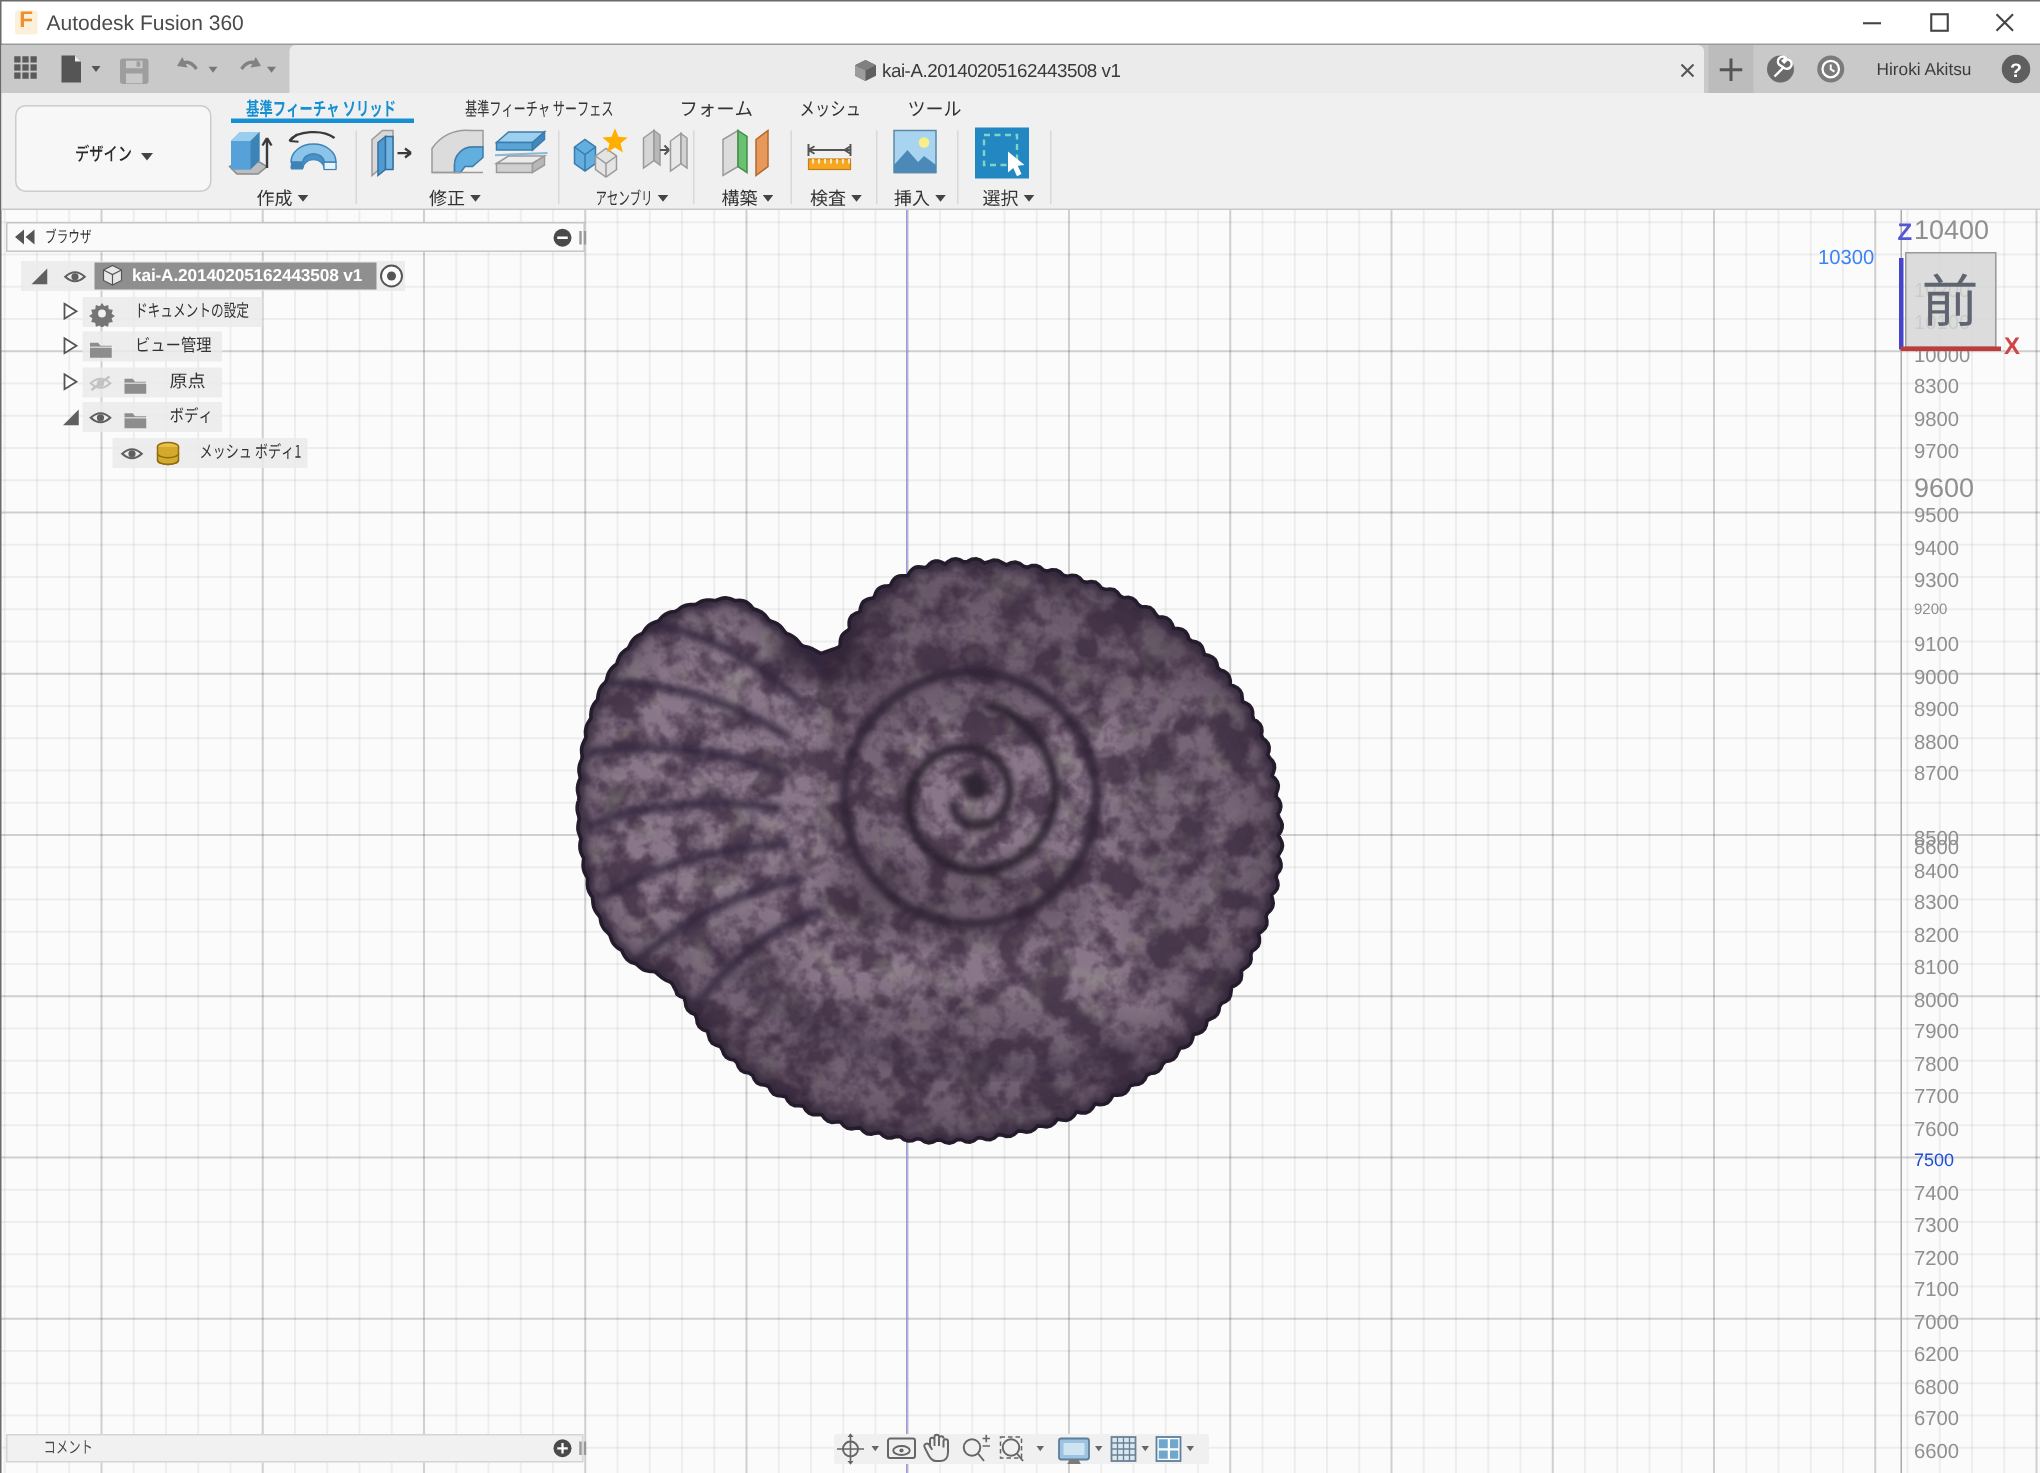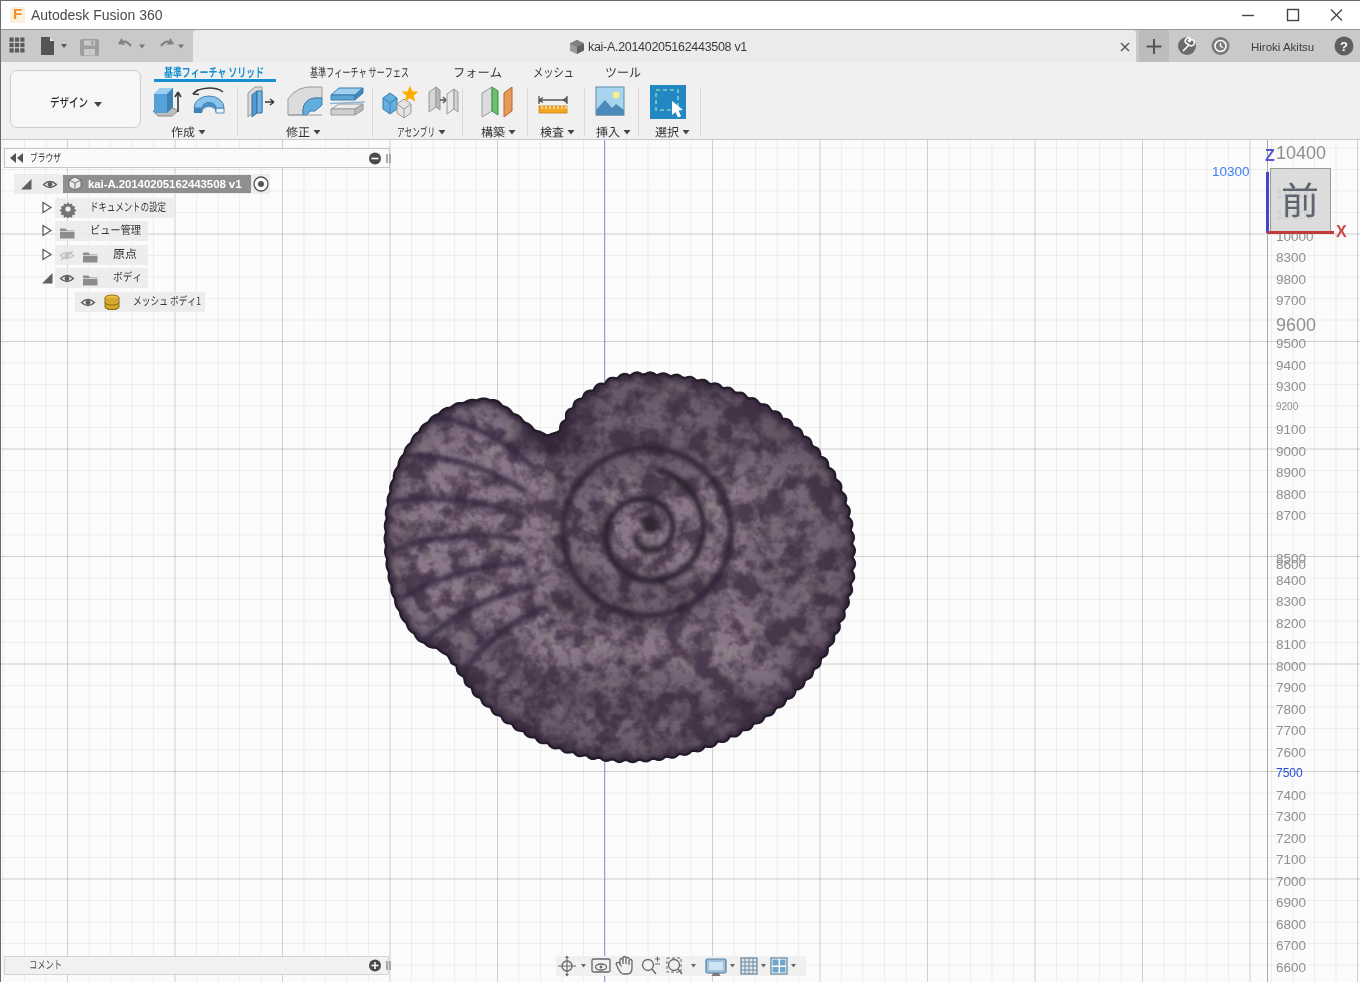--- a/index.html
+++ b/index.html
@@ -44,21 +44,21 @@
 <div class="abs" style="left:1276px;top:680.0px;font-size:13.5px;color:#8f8f8f">7900</div>
 <div class="abs" style="left:1276px;top:701.5px;font-size:13.5px;color:#8f8f8f">7800</div>
 <div class="abs" style="left:1276px;top:723.0px;font-size:13.5px;color:#8f8f8f">7700</div>
 <div class="abs" style="left:1276px;top:744.5px;font-size:13.5px;color:#8f8f8f">7600</div>
 <div class="abs" style="left:1276px;top:766.0px;font-size:12px;color:#1d4ed8">7500</div>
 <div class="abs" style="left:1276px;top:787.5px;font-size:13.5px;color:#8f8f8f">7400</div>
 <div class="abs" style="left:1276px;top:809.0px;font-size:13.5px;color:#8f8f8f">7300</div>
 <div class="abs" style="left:1276px;top:830.5px;font-size:13.5px;color:#8f8f8f">7200</div>
 <div class="abs" style="left:1276px;top:852.0px;font-size:13.5px;color:#8f8f8f">7100</div>
 <div class="abs" style="left:1276px;top:873.5px;font-size:13.5px;color:#8f8f8f">7000</div>
-<div class="abs" style="left:1276px;top:895.0px;font-size:13.5px;color:#8f8f8f">6900</div>
+<div class="abs" style="left:1276px;top:895.0px;font-size:13.5px;color:#8f8f8f">6200</div>
 <div class="abs" style="left:1276px;top:916.5px;font-size:13.5px;color:#8f8f8f">6800</div>
 <div class="abs" style="left:1276px;top:938.0px;font-size:13.5px;color:#8f8f8f">6700</div>
 <div class="abs" style="left:1276px;top:959.5px;font-size:13.5px;color:#8f8f8f">6600</div>
 <svg class="abs" style="left:0;top:0" width="1360" height="982" viewBox="0 0 1360 982">
 <defs>
 <clipPath id="blob">
         <path d="M630.1 376.0 L632.2 374.3 L634.6 372.9 L637.1 372.5 L639.7 373.1 L642.3 374.6 L645.1 374.3 L647.9 372.8 L650.7 372.5 L653.5 373.4 L656.3 375.3 L659.3 374.4 L662.4 373.4 L665.3 373.6 L668.1 375.1 L670.9 376.6 L674.0 375.2 L677.0 374.8 L679.7 375.6 L682.3 377.5 L685.0 378.2 L687.9 377.1 L690.7 377.0 L693.3 378.1 L695.7 380.1 L698.3 380.7 L701.3 379.9 L704.2 380.0 L706.7 381.3 L708.9 383.5 L711.6 384.1 L714.6 383.5 L717.4 383.8 L719.8 385.3 L721.9 387.6 L724.5 388.2 L727.5 387.7 L730.3 388.2 L732.5 389.8 L734.5 392.2 L737.0 393.0 L740.0 392.7 L742.7 393.2 L744.9 394.8 L746.7 397.2 L749.1 398.5 L752.2 398.2 L754.9 398.9 L757.0 400.5 L758.8 403.0 L760.9 404.5 L764.0 404.5 L766.7 405.1 L768.8 406.8 L770.4 409.3 L772.1 411.3 L775.2 411.4 L777.8 412.1 L779.9 413.6 L781.4 416.0 L782.4 418.8 L785.4 419.0 L788.1 419.6 L790.2 421.0 L791.7 423.2 L792.6 425.9 L794.6 427.4 L797.4 428.0 L799.7 429.2 L801.3 431.1 L802.2 433.7 L803.0 436.4 L805.8 437.0 L808.3 438.1 L810.1 439.8 L811.2 442.1 L811.7 444.8 L813.3 446.6 L815.9 447.5 L818.0 448.9 L819.4 450.9 L820.1 453.4 L820.3 456.2 L822.6 457.4 L825.0 458.6 L826.7 460.3 L827.8 462.5 L828.1 465.1 L828.4 467.7 L830.9 468.9 L833.0 470.3 L834.5 472.3 L835.1 474.6 L835.1 477.3 L835.8 479.6 L838.1 481.0 L839.9 482.7 L841.0 484.8 L841.3 487.3 L840.9 489.9 L841.8 492.1 L843.9 493.8 L845.4 495.7 L846.1 498.0 L846.0 500.5 L845.2 503.2 L846.5 505.3 L848.4 507.3 L849.5 509.5 L849.7 511.9 L849.1 514.5 L848.1 517.1 L850.1 519.1 L851.6 521.3 L852.2 523.6 L851.9 526.1 L851.0 528.6 L850.8 531.0 L852.5 533.2 L853.6 535.5 L853.9 537.8 L853.3 540.2 L852.0 542.7 L852.6 545.0 L854.0 547.3 L854.8 549.6 L854.7 552.0 L853.8 554.4 L852.3 556.7 L853.4 559.1 L854.6 561.5 L855.0 563.8 L854.5 566.2 L853.2 568.5 L851.9 570.8 L853.3 573.3 L854.0 575.8 L854.0 578.2 L853.0 580.5 L851.3 582.6 L850.7 585.0 L851.7 587.6 L852.0 590.1 L851.4 592.5 L849.9 594.6 L847.7 596.7 L848.3 599.3 L848.8 602.1 L848.4 604.6 L847.1 606.8 L845.0 608.7 L844.0 611.0 L844.6 613.9 L844.5 616.5 L843.4 618.8 L841.4 620.7 L839.1 622.5 L839.6 625.4 L839.6 628.2 L838.8 630.5 L837.1 632.5 L834.7 634.1 L833.9 636.5 L834.1 639.4 L833.5 641.9 L831.9 643.9 L829.7 645.6 L827.6 647.3 L827.7 650.3 L827.3 653.0 L826.0 655.1 L823.8 656.8 L821.1 658.1 L820.7 660.9 L820.3 663.7 L819.2 666.0 L817.1 667.7 L814.4 668.9 L813.0 671.0 L812.6 673.8 L811.6 676.2 L809.7 678.0 L807.1 679.2 L804.7 680.5 L804.2 683.4 L803.1 686.0 L801.3 687.8 L798.7 689.0 L795.7 689.7 L795.0 692.7 L793.9 695.3 L792.1 697.2 L789.6 698.3 L786.6 698.9 L785.3 701.4 L784.2 704.0 L782.4 706.0 L779.9 707.1 L776.9 707.6 L775.1 709.5 L773.9 712.2 L772.1 714.2 L769.7 715.3 L766.8 715.7 L764.5 716.9 L763.2 719.7 L761.4 721.7 L759.0 722.9 L756.1 723.2 L753.4 723.8 L752.0 726.6 L750.2 728.7 L747.8 729.9 L744.9 730.1 L741.9 730.2 L740.4 733.0 L738.4 735.1 L736.0 736.2 L733.1 736.4 L730.0 736.0 L728.3 738.7 L726.3 740.8 L723.8 741.9 L720.9 741.9 L717.7 741.3 L715.8 744.0 L713.6 746.0 L711.0 746.9 L708.0 746.7 L704.9 746.2 L702.9 748.8 L700.5 750.6 L697.8 751.2 L694.7 750.8 L691.8 750.6 L689.6 752.9 L687.1 754.4 L684.4 754.8 L681.4 754.1 L678.6 754.0 L676.2 756.2 L673.7 757.5 L671.0 757.6 L668.0 756.7 L665.3 756.6 L662.8 758.7 L660.2 759.8 L657.5 759.7 L654.6 758.7 L651.8 758.6 L649.3 760.4 L646.6 761.4 L643.8 761.1 L641.0 759.8 L638.3 759.7 L635.6 761.4 L632.9 762.1 L630.1 761.6 L627.4 760.1 L624.7 759.9 L621.9 761.4 L619.2 761.9 L616.5 761.2 L613.9 759.5 L611.1 759.2 L608.2 760.5 L605.4 760.7 L602.7 759.8 L600.2 757.8 L597.4 757.7 L594.4 758.7 L591.6 758.7 L589.0 757.4 L586.6 755.2 L583.8 755.4 L580.8 756.1 L578.0 755.8 L575.6 754.2 L573.4 751.9 L570.5 752.2 L567.5 752.6 L564.8 752.1 L562.5 750.4 L560.5 748.0 L557.6 748.0 L554.6 748.3 L552.0 747.5 L549.8 745.7 L547.9 743.1 L545.0 743.0 L542.0 743.1 L539.4 742.1 L537.3 740.2 L535.6 737.5 L532.7 737.2 L529.8 737.1 L527.3 736.0 L525.3 734.0 L523.8 731.2 L521.1 730.7 L518.1 730.4 L515.7 729.3 L513.9 727.2 L512.5 724.4 L510.0 723.4 L507.0 723.0 L504.6 721.8 L502.9 719.6 L501.7 716.8 L499.4 715.4 L496.4 714.8 L494.0 713.5 L492.4 711.4 L491.3 708.5 L489.4 706.7 L486.4 706.1 L484.1 704.7 L482.5 702.6 L481.5 699.8 L480.1 697.6 L477.2 696.8 L474.8 695.4 L473.2 693.2 L472.4 690.3 L471.6 687.5 L468.6 686.4 L466.2 684.6 L464.9 682.1 L464.5 679.1 L463.5 676.4 L460.6 675.1 L458.5 673.2 L457.3 670.8 L456.9 667.9 L456.1 665.3 L453.4 664.2 L451.3 662.8 L450.6 660.4 L449.5 658.4 L448.5 656.4 L447.1 654.9 L445.3 654.0 L443.6 653.2 L442.1 652.3 L440.8 651.4 L439.5 650.3 L438.3 649.2 L437.1 648.1 L435.7 647.7 L434.1 647.6 L432.6 647.5 L431.2 647.2 L429.8 646.8 L428.5 646.2 L427.3 645.4 L426.1 644.5 L425.0 643.4 L423.9 642.5 L422.4 642.1 L420.8 641.5 L419.4 640.7 L418.1 639.6 L417.0 638.3 L416.0 636.8 L415.2 635.2 L414.4 633.5 L412.8 632.6 L411.3 631.5 L409.9 630.2 L408.8 628.8 L407.9 627.1 L407.2 625.3 L406.6 623.4 L405.4 622.0 L403.9 620.6 L402.6 619.1 L401.6 617.5 L400.8 615.7 L400.4 613.7 L400.1 611.7 L399.0 610.0 L397.7 608.4 L396.6 606.6 L395.8 604.7 L395.4 602.6 L395.2 600.4 L395.0 598.2 L393.7 596.3 L392.6 594.3 L391.9 592.2 L391.6 590.0 L391.6 587.7 L391.7 585.4 L390.5 583.3 L389.5 581.2 L388.9 579.0 L388.7 576.8 L388.9 574.5 L389.1 572.2 L388.1 570.2 L387.2 568.1 L386.7 566.0 L386.6 563.8 L386.8 561.6 L387.3 559.4 L386.6 557.3 L385.8 555.2 L385.3 553.0 L385.3 550.8 L385.6 548.6 L386.1 546.4 L385.9 544.3 L385.2 542.1 L384.8 540.0 L384.8 537.8 L385.1 535.6 L385.8 533.5 L386.0 531.4 L385.4 529.2 L385.0 527.1 L385.0 525.0 L385.3 522.9 L386.0 520.8 L386.9 518.7 L386.4 516.5 L386.0 514.4 L386.0 512.2 L386.3 510.1 L387.0 508.1 L387.9 506.1 L388.1 503.9 L387.8 501.8 L387.7 499.6 L388.0 497.6 L388.7 495.6 L389.6 493.7 L390.6 491.8 L390.4 489.7 L390.3 487.6 L390.6 485.6 L391.1 483.8 L391.9 482.0 L393.0 480.3 L394.0 478.6 L393.9 476.6 L394.1 474.6 L394.4 472.8 L395.1 471.0 L396.0 469.4 L397.2 467.8 L398.4 466.4 L398.6 464.5 L398.9 462.6 L399.4 460.8 L400.1 459.1 L401.0 457.6 L402.2 456.1 L403.6 454.8 L404.4 453.2 L404.8 451.4 L405.3 449.6 L406.1 447.9 L407.1 446.4 L408.3 445.0 L409.7 443.8 L411.2 442.6 L411.7 440.7 L412.4 439.0 L413.2 437.3 L414.2 435.8 L415.5 434.5 L417.0 433.3 L418.6 432.3 L419.6 430.8 L420.4 429.1 L421.3 427.5 L422.4 426.1 L423.6 424.9 L425.1 423.9 L426.6 423.0 L428.3 422.3 L429.3 420.9 L430.2 419.4 L431.3 418.1 L432.5 416.9 L433.9 416.0 L435.4 415.2 L437.0 414.6 L438.7 414.1 L439.9 413.0 L441.0 411.7 L442.3 410.5 L443.6 409.6 L445.1 408.8 L446.6 408.2 L448.3 407.9 L450.0 407.6 L451.5 407.0 L452.8 405.9 L454.2 404.9 L455.7 404.1 L457.3 403.5 L459.0 403.2 L460.8 403.1 L462.6 403.1 L464.4 402.7 L466.0 401.7 L467.7 400.8 L469.4 400.3 L471.3 400.0 L473.2 400.0 L475.0 400.2 L476.9 400.5 L478.6 399.7 L480.3 399.1 L482.0 398.7 L483.7 398.6 L485.4 398.8 L487.0 399.2 L488.5 399.7 L489.9 400.4 L491.4 400.3 L492.9 400.2 L494.4 400.3 L495.8 400.6 L497.1 401.1 L498.3 401.8 L499.4 402.7 L500.4 403.7 L501.3 404.8 L502.2 405.9 L503.6 406.3 L505.0 406.8 L506.3 407.4 L507.6 408.1 L508.7 408.9 L509.8 409.9 L510.7 411.0 L511.7 412.2 L512.6 413.4 L513.9 414.1 L515.4 414.6 L517.0 415.2 L518.4 416.0 L519.8 417.0 L521.0 418.3 L522.1 419.7 L523.2 421.2 L524.5 422.4 L526.2 423.0 L527.9 423.8 L529.3 424.8 L530.7 425.9 L531.8 427.1 L532.9 428.4 L533.9 429.7 L535.2 430.6 L536.6 431.0 L538.0 431.3 L539.3 431.7 L540.4 432.1 L541.4 432.5 L542.4 433.0 L543.4 433.5 L544.3 434.0 L545.2 434.6 L546.1 435.1 L547.0 435.5 L548.0 435.3 L548.9 435.1 L549.7 434.8 L550.6 434.5 L551.3 434.2 L552.1 433.9 L552.9 433.7 L553.6 433.4 L554.4 433.1 L555.2 432.9 L556.1 432.6 L557.0 432.3 L557.9 431.9 L559.0 431.5 L559.8 430.7 L560.2 429.6 L560.2 428.2 L560.3 426.8 L560.6 425.5 L561.0 424.3 L561.7 423.1 L562.8 422.0 L564.1 420.9 L565.6 420.0 L566.4 418.7 L566.1 416.8 L566.1 415.1 L566.3 413.4 L566.9 411.9 L567.9 410.6 L569.2 409.6 L570.7 408.8 L572.4 408.3 L573.4 407.3 L573.6 405.5 L574.1 403.9 L574.7 402.4 L575.6 401.1 L576.9 400.2 L578.4 399.5 L580.1 399.0 L581.9 398.7 L583.0 397.6 L583.6 395.8 L584.3 394.2 L585.3 392.8 L586.6 391.8 L588.1 391.1 L589.9 390.7 L591.8 390.6 L593.6 390.4 L594.4 388.6 L595.4 386.9 L596.5 385.6 L597.9 384.6 L599.5 384.0 L601.3 383.8 L603.3 383.9 L605.2 383.8 L606.2 382.0 L607.3 380.4 L608.7 379.1 L610.3 378.2 L612.1 377.9 L614.1 378.0 L616.3 378.4 L618.0 377.8 L619.6 376.1 L621.3 374.8 L623.3 374.1 L625.4 374.0 L627.7 374.7 Z"></path>
       </clipPath>
 <filter id="mot1" x="0" y="0" width="100%" height="100%" color-interpolation-filters="sRGB">
  <feTurbulence type="fractalNoise" baseFrequency="0.042 0.042" numOctaves="4" seed="7"></feTurbulence>

